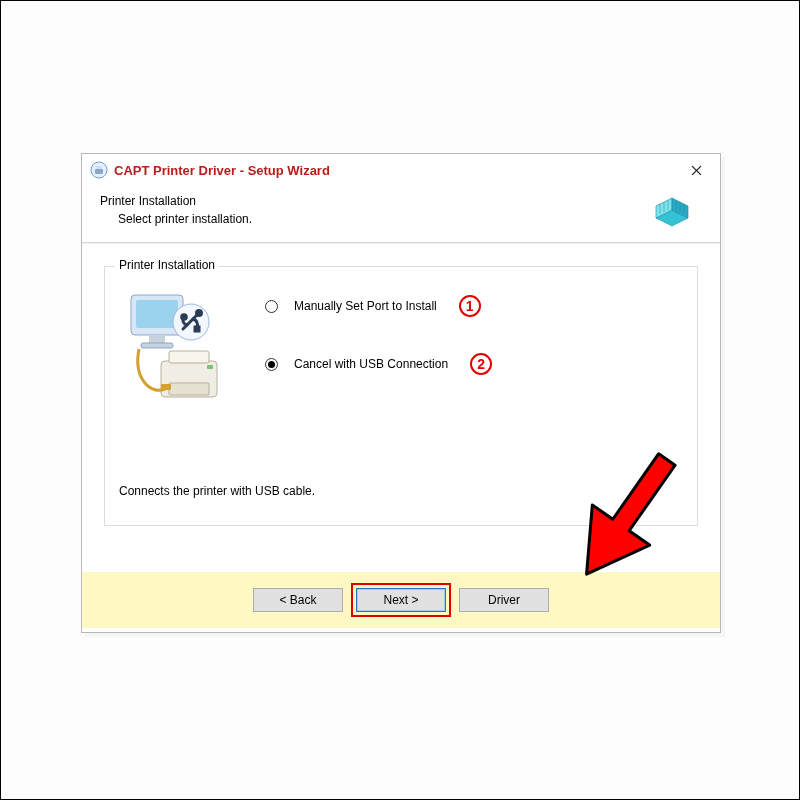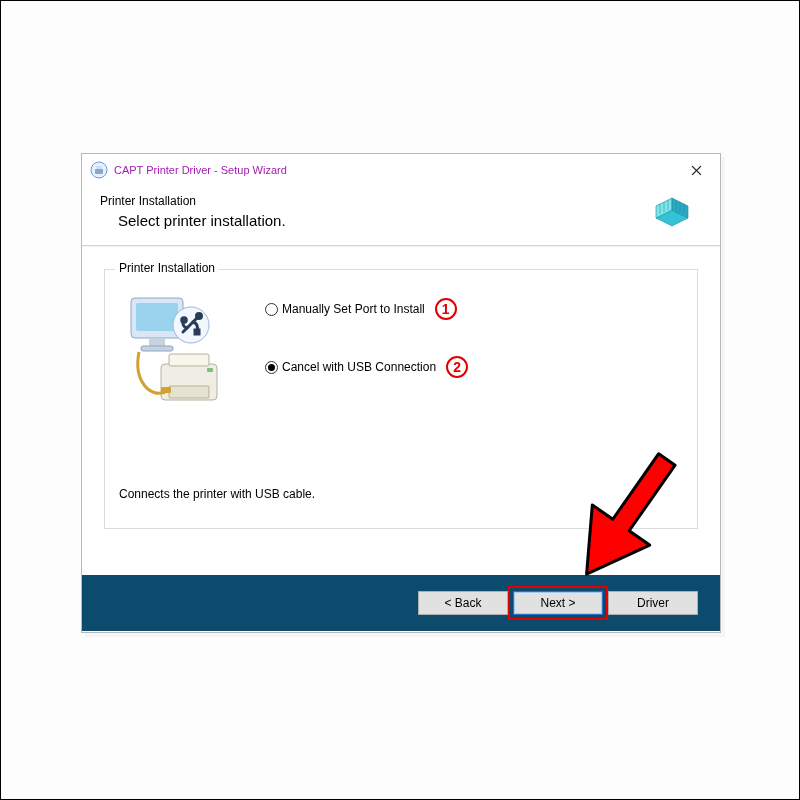--- a/index.html
+++ b/index.html
@@ -16,32 +16,32 @@
     width:640px; height:480px;
     background:#fff;
     border:1px solid #b8b8b8;
     box-shadow: 4px 4px 0 rgba(0,0,0,0.03);
   }
   .titlebar {
     height:32px; display:flex; align-items:center;
     padding:0 2px 0 8px;
   }
   .title-icon { width:18px; height:18px; margin-right:6px; }
-  .title-text { flex:0 0 auto; font-size:11px; color:#a21caf; }
+  .title-text { flex:0 0 auto; font-size:13px; color:#b91c1c;font-weight:bold; }
   .title-spacer { flex:1; }
   .close-btn {
     width:44px; height:28px; display:flex; align-items:center; justify-content:center;
     font-size:14px; color:#222; cursor:pointer;
   }
   .header {
     position:relative;
     padding:8px 18px 16px 18px;
   }
   .header-title { font-size:12px; color:#000; }
-  .header-sub { font-size:15px; color:#000; padding-left:18px; margin-top:4px; }
+  .header-sub { font-size:12px; color:#000; padding-left:18px; margin-top:4px; }
   .header-icon {
     position:absolute; right:20px; top:2px; width:48px; height:48px;
   }
   .sep-bevel { height:2px; background:linear-gradient(#c8c8c8,#fff); }
   .body {
     padding:16px 22px 0 22px;
     height: calc(100% - 32px - 60px - 56px - 2px);
     position:relative;
   }
   .groupbox {
@@ -53,44 +53,44 @@
   }
   .group-legend {
     position:absolute; top:-9px; left:10px; background:#fff; padding:0 4px;
     font-size:12px; color:#000;
   }
   .group-inner { position:absolute; inset:0; }
   .illus {
     position:absolute; left:16px; top:22px; width:120px; height:120px;
   }
   .radio-row {
-    position:absolute; left:160px; display:flex; align-items:center; gap:0;
+    position:absolute; left:160px; display:flex; align-items:center; gap:12px;
     font-size:12px;
   }
   .radio-row.r1 { top:28px; }
   .radio-row.r2 { top:86px; }
   .radio {
     width:13px; height:13px; border:1px solid #333; border-radius:50%;
     display:inline-flex; align-items:center; justify-content:center; background:#fff;
     margin-right:4px;
   }
   .radio.selected::after { content:""; width:7px; height:7px; background:#000; border-radius:50%; }
   .radio-label { cursor:pointer; }
   .annot {
     width:22px; height:22px; border:2.5px solid #e20000; border-radius:50%;
     display:flex; align-items:center; justify-content:center;
     color:#e20000; font-weight:700; font-size:14px; margin-left:10px;
   }
   .status-text {
     position:absolute; left:14px; bottom:27px; font-size:12px; color:#000;
   }
   .footer {
-    height:56px; border-top:0; display:flex; justify-content:flex-end; align-items:center;
-    padding:0 22px;
-    background:#0c4a6e;
+    height:56px; border-top:0; display:flex; justify-content:center; align-items:center;
+    gap:8px; padding:0 22px;
+    background:#fef9c3;
   }
   .btn {
     min-width:90px; height:24px; padding:0 14px;
     background:#e1e1e1; border:1px solid #adadad;
     display:flex; align-items:center; justify-content:center;
     font-size:12px; color:#000; cursor:pointer;
   }
   .btn.default { border:1px solid #2a72c8; box-shadow: inset 0 0 0 1px #a6c8f0; }
   .highlight-next {
     border:2.5px solid #e20000; padding:3px;

